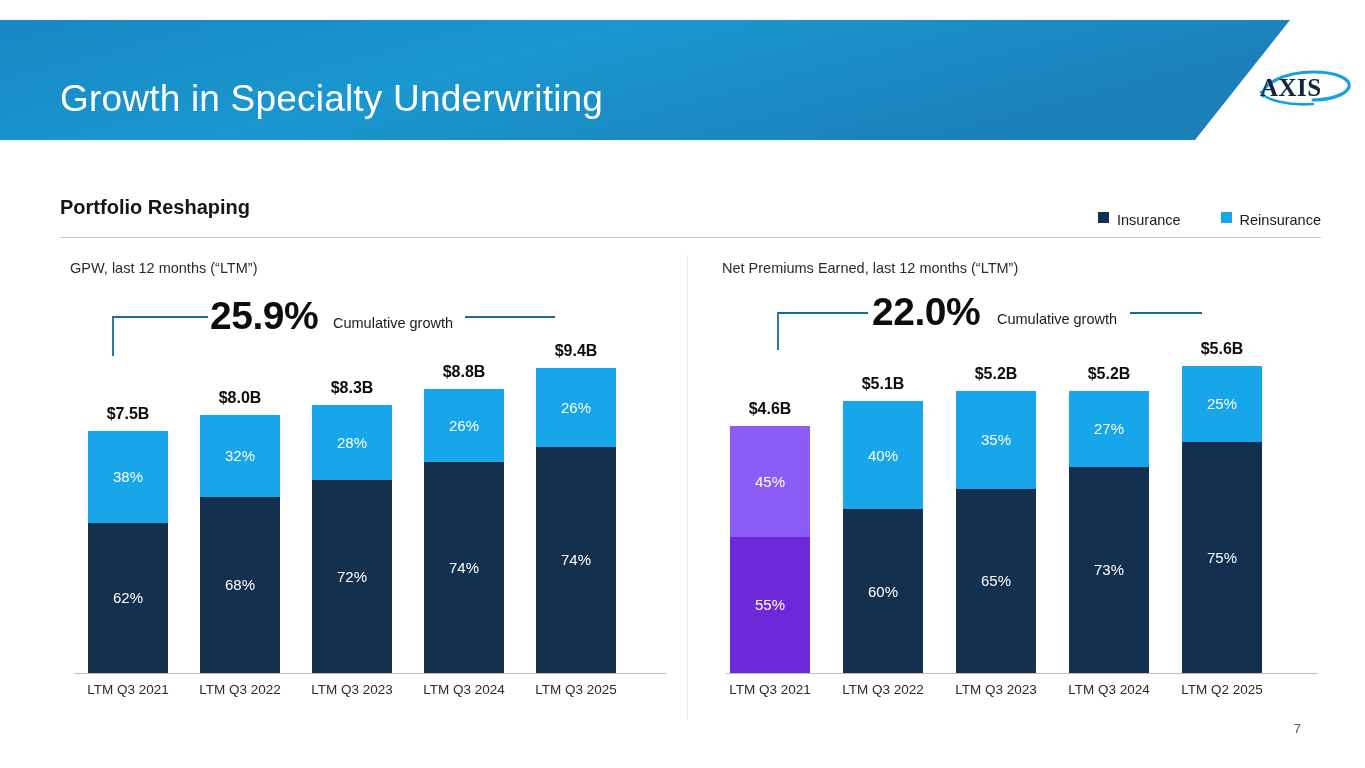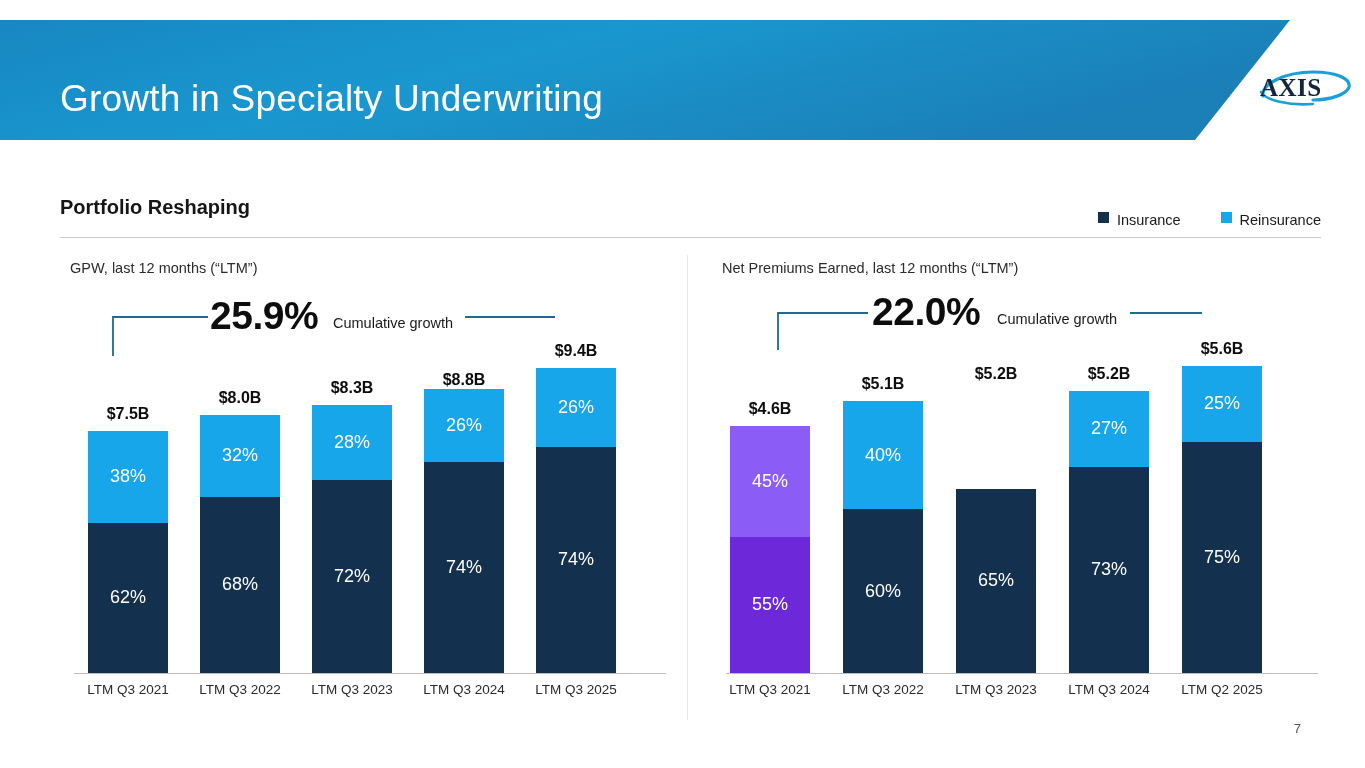--- a/index.html
+++ b/index.html
@@ -73,21 +73,21 @@
   }
   
   .plot-area{position:absolute;left:0;top:150px;width:620px;height:274px;}
   .axis-baseline{
     position:absolute;left:14px;bottom:0;width:592px;height:1.4px;
     background:#bdbdbd;
   }
   .bar-group{position:absolute;bottom:1.4px;}
   .bar-seg{position:absolute;left:0;width:100%;
     display:flex;align-items:center;justify-content:center;}
-  .seg-label{font-size:18px;color:#ffffff;}
+  .seg-label{font-size:15px;color:#ffffff;}
   .bar-total{
     position:absolute;left:0;width:100%;text-align:center;
     font-size:16px;font-weight:700;color:#0d0d0d;white-space:nowrap;
   }
   .tick-label{
     position:absolute;text-align:center;
     font-size:13.5px;color:#2b2b2b;white-space:nowrap;
   }
   #page-number{
     position:absolute;right:64px;bottom:32px;
@@ -173,21 +173,21 @@
       <div class="bar-total" style="top:-26px;">$8.3B</div>
       <div class="bar-seg" style="top:0;height:28%;background:#16a6e9;">
         <span class="seg-label">28%</span>
       </div>
       <div class="bar-seg" style="bottom:0;height:72%;background:#14304f;">
         <span class="seg-label">72%</span>
       </div>
     </div>
 
     <div class="bar-group" style="left:364px;width:80px;height:284px;">
-      <div class="bar-total" style="top:-26px;margin-top:8px;">$8.8B</div>
+      <div class="bar-total" style="top:-26px;">$8.8B</div>
       <div class="bar-seg" style="top:0;height:26%;background:#16a6e9;">
         <span class="seg-label">26%</span>
       </div>
       <div class="bar-seg" style="bottom:0;height:74%;background:#14304f;">
         <span class="seg-label">74%</span>
       </div>
     </div>
 
     <div class="bar-group" style="left:476px;width:80px;height:305px;">
       <div class="bar-total" style="top:-26px;">$9.4B</div>
@@ -236,20 +236,23 @@
       <div class="bar-seg" style="top:0;height:40%;background:#16a6e9;">
         <span class="seg-label">40%</span>
       </div>
       <div class="bar-seg" style="bottom:0;height:60%;background:#14304f;">
         <span class="seg-label">60%</span>
       </div>
     </div>
 
     <div class="bar-group" style="left:244px;width:80px;height:282px;">
       <div class="bar-total" style="top:-26px;">$5.2B</div>
+      <div class="bar-seg" style="top:0;height:35%;background:#16a6e9;">
+        <span class="seg-label">35%</span>
+      </div>
       <div class="bar-seg" style="bottom:0;height:65%;background:#14304f;">
         <span class="seg-label">65%</span>
       </div>
     </div>
 
     <div class="bar-group" style="left:357px;width:80px;height:282px;">
       <div class="bar-total" style="top:-26px;">$5.2B</div>
       <div class="bar-seg" style="top:0;height:27%;background:#16a6e9;">
         <span class="seg-label">27%</span>
       </div>

